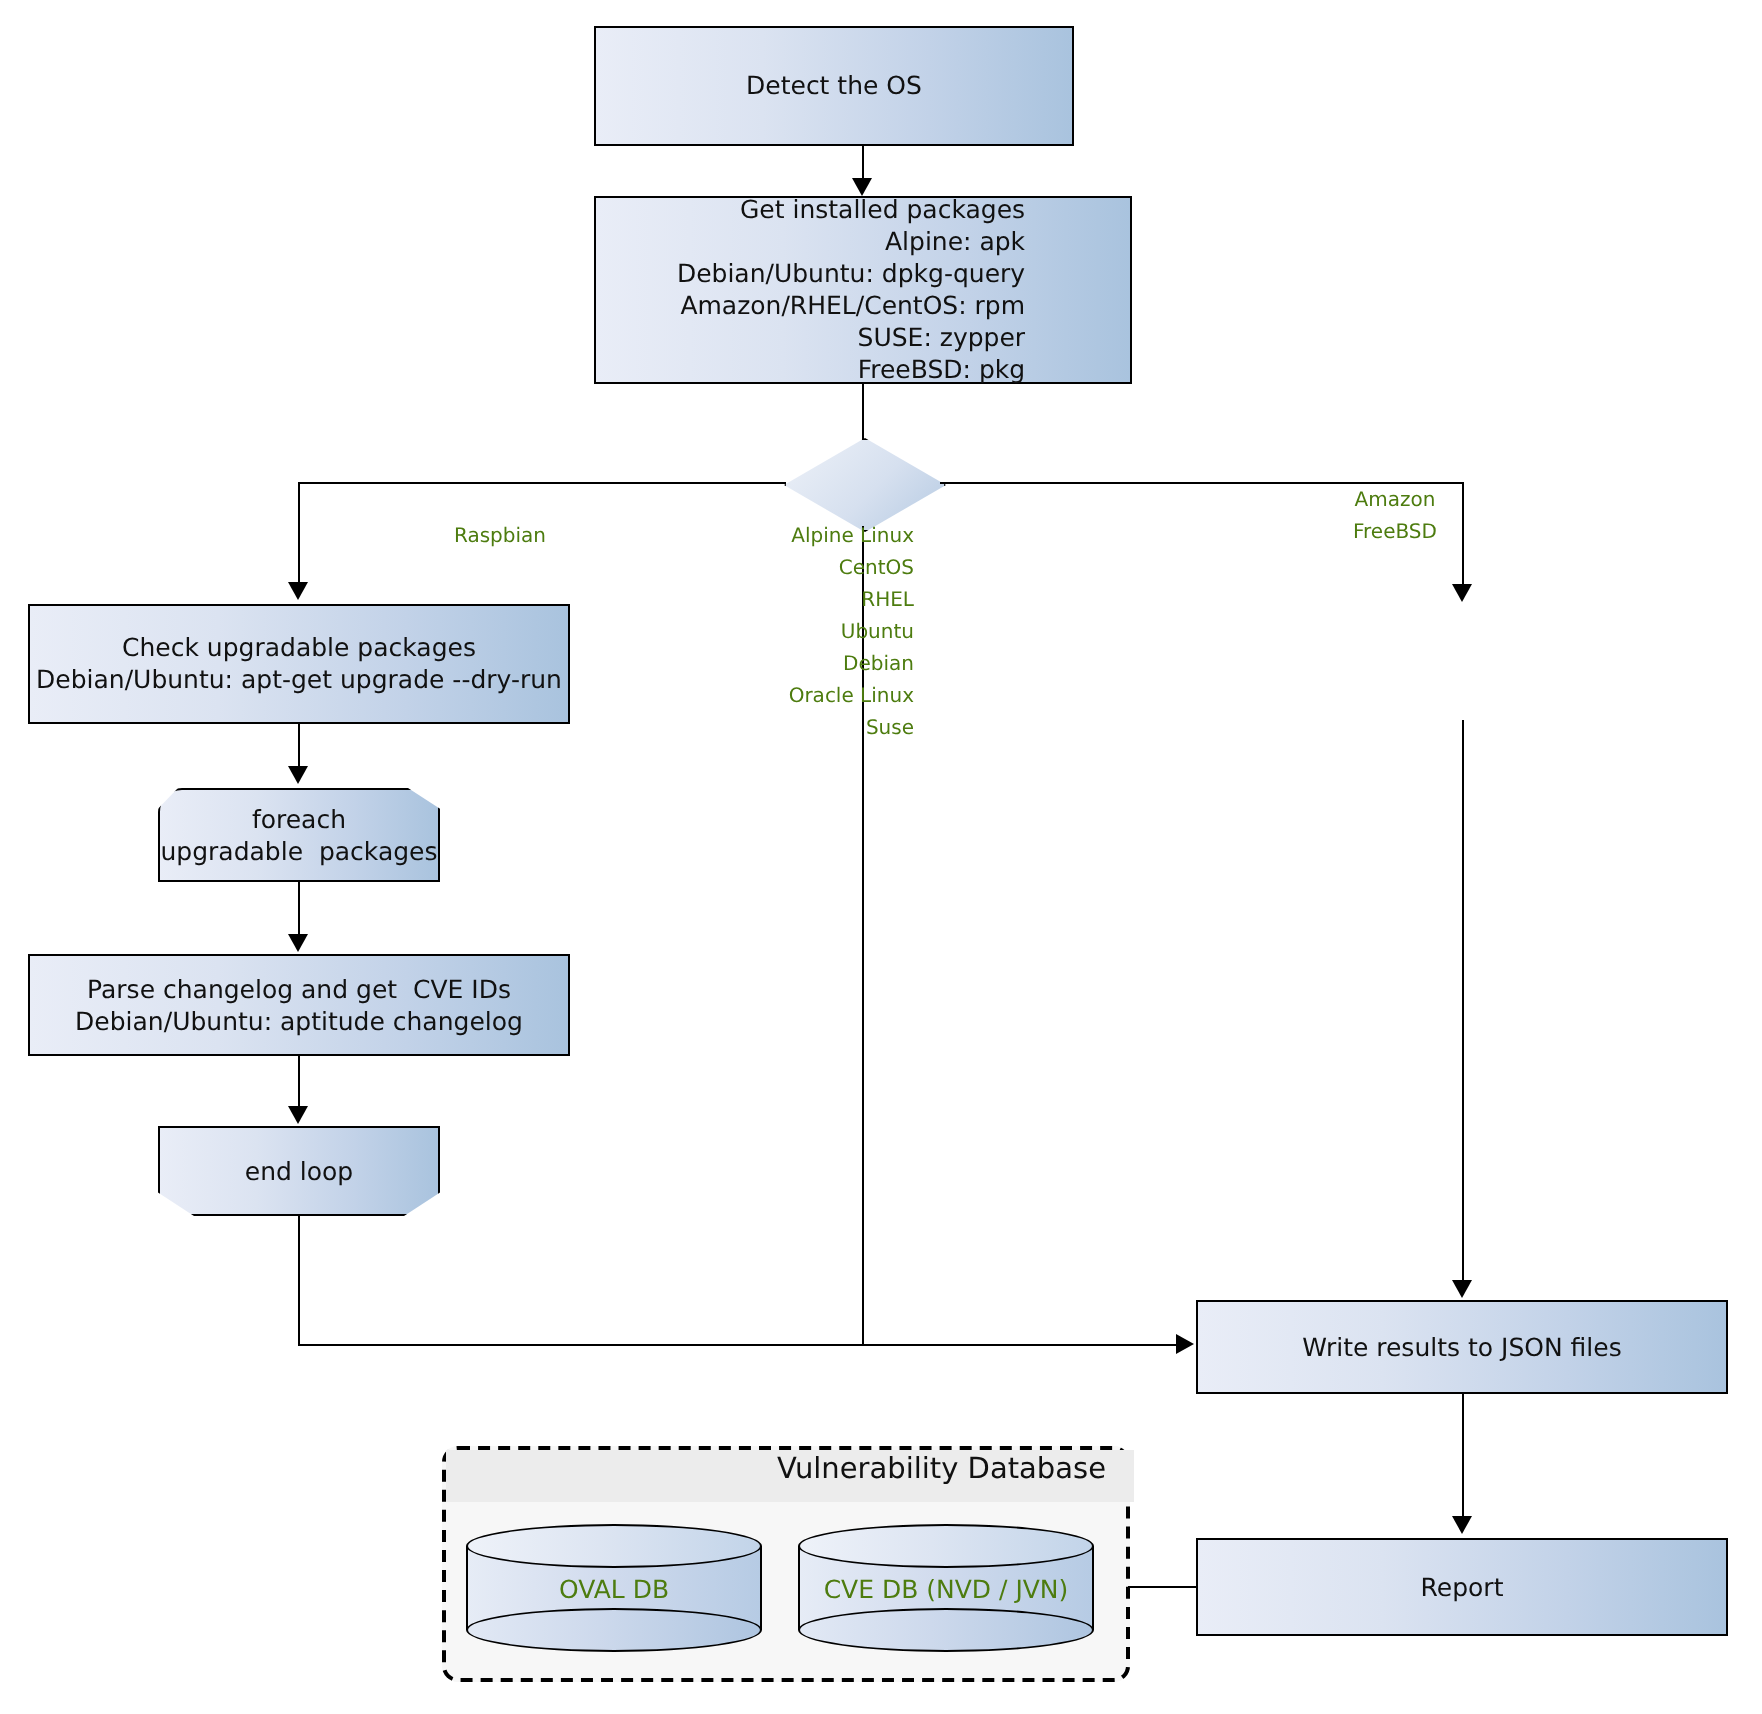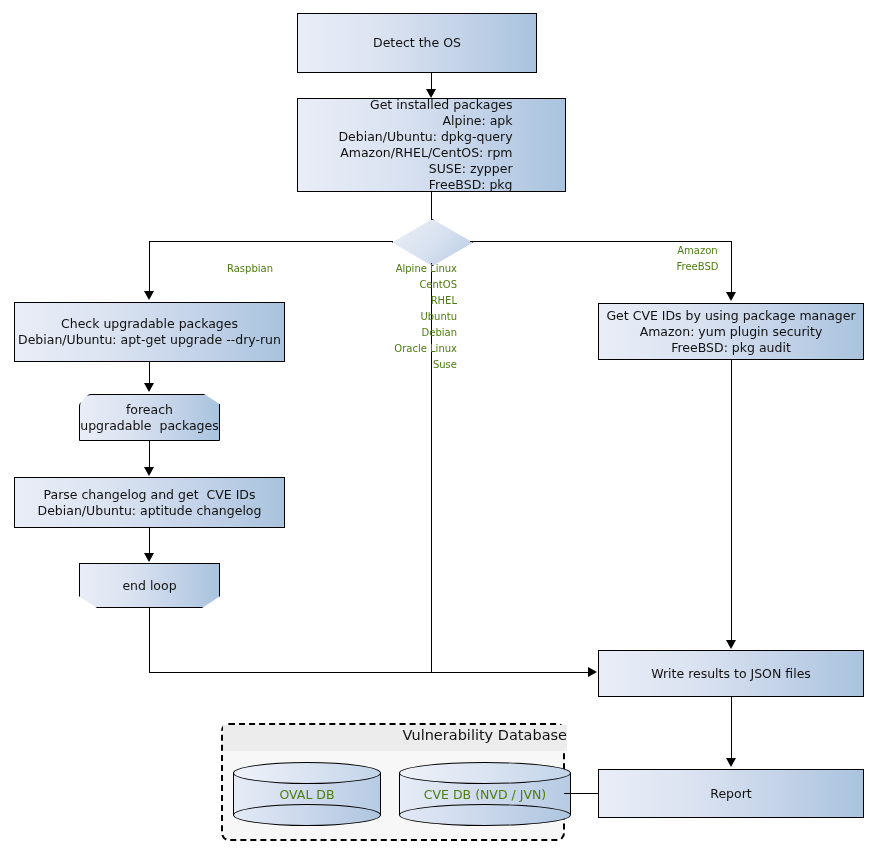--- a/index.html
+++ b/index.html
@@ -32,21 +32,21 @@
            border-right:5.5px solid transparent;border-top:9px solid #000;}
   .arrow-r{position:absolute;width:0;height:0;border-top:5.5px solid transparent;
            border-bottom:5.5px solid transparent;border-left:9px solid #000;}
 
   .edgelabel{position:absolute;font-size:10px;line-height:16px;color:#4d7c0f;white-space:pre;}
 
   .group{position:absolute;box-sizing:border-box;border:2px dashed #000;
          border-radius:8px;background:#f7f7f7;}
   .group-title{position:absolute;box-sizing:border-box;background:#ececec;
          font-size:14.5px;line-height:20px;color:#111;text-align:right;
-         padding-right:0;white-space:nowrap;overflow:visible;}
+         padding-right:14px;white-space:nowrap;overflow:visible;}
 
   .cyl{position:absolute;}
   .cyl .body{position:absolute;left:0;right:0;top:11px;bottom:11px;
        background:linear-gradient(to right,#e6ecf6 0%,#d2dcee 45%,#b6cbe4 100%);
        border-left:1.6px solid #000;border-right:1.6px solid #000;}
   .cyl .top{position:absolute;left:0;right:0;top:0;height:22px;border-radius:50%;
        background:linear-gradient(to right,#eef2f9 0%,#dde5f2 45%,#c2d4e9 100%);
        border:1.6px solid #000;box-sizing:border-box;}
   .cyl .bot{position:absolute;left:0;right:0;bottom:0;height:22px;border-radius:50%;
        background:linear-gradient(to right,#e2e9f5 0%,#cdd9ec 45%,#aec5e0 100%);
@@ -88,46 +88,41 @@
 
   <div class="node ta-center" style="left:14px;top:477px;width:271px;height:51px;">
     <span class="txt">Parse changelog and get  CVE IDs
 Debian/Ubuntu: aptitude changelog</span>
   </div>
 
   <div class="node loop-bot ta-center" style="left:79px;top:563px;width:141px;height:45px;">
     <span class="txt">end loop</span>
   </div>
 
-  <div class="node ta-center" style="left:598px;top:303px;width:266px;height:57px;">
-    <span class="txt">Get CVE IDs by using package manager
-Amazon: yum plugin security
-FreeBSD: pkg audit</span>
-  </div>
 
   <div class="node ta-center" style="left:598px;top:650px;width:266px;height:47px;">
     <span class="txt">Write results to JSON files</span>
   </div>
 
   <div class="node ta-center" style="left:598px;top:769px;width:266px;height:49px;">
     <span class="txt">Report</span>
   </div>
 
   <div class="group" style="left:221px;top:723px;width:344px;height:118px;">
     <div class="group-title" style="left:0px;top:0px;width:344px;height:26px;">Vulnerability Database</div>
   </div>
 
   <div class="cyl" style="left:233px;top:762px;width:148px;height:64px;">
     <div class="body"></div>
     <div class="bot"></div>
     <div class="top"></div>
     <div class="cl">OVAL DB</div>
   </div>
 
-  <div class="cyl" style="left:399px;top:762px;width:172px;height:64px;border-radius:25px;">
+  <div class="cyl" style="left:399px;top:762px;width:148px;height:64px;border-radius:25px;">
     <div class="body"></div>
     <div class="bot"></div>
     <div class="top"></div>
     <div class="cl">CVE DB (NVD / JVN)</div>
   </div>
 
   <div class="ln lnv" style="left:431px;top:73px;height:17px;"></div>
   <div class="arrow-d" style="left:426px;top:89px;"></div>
 
   <div class="ln lnv" style="left:431px;top:192px;height:28px;"></div>

